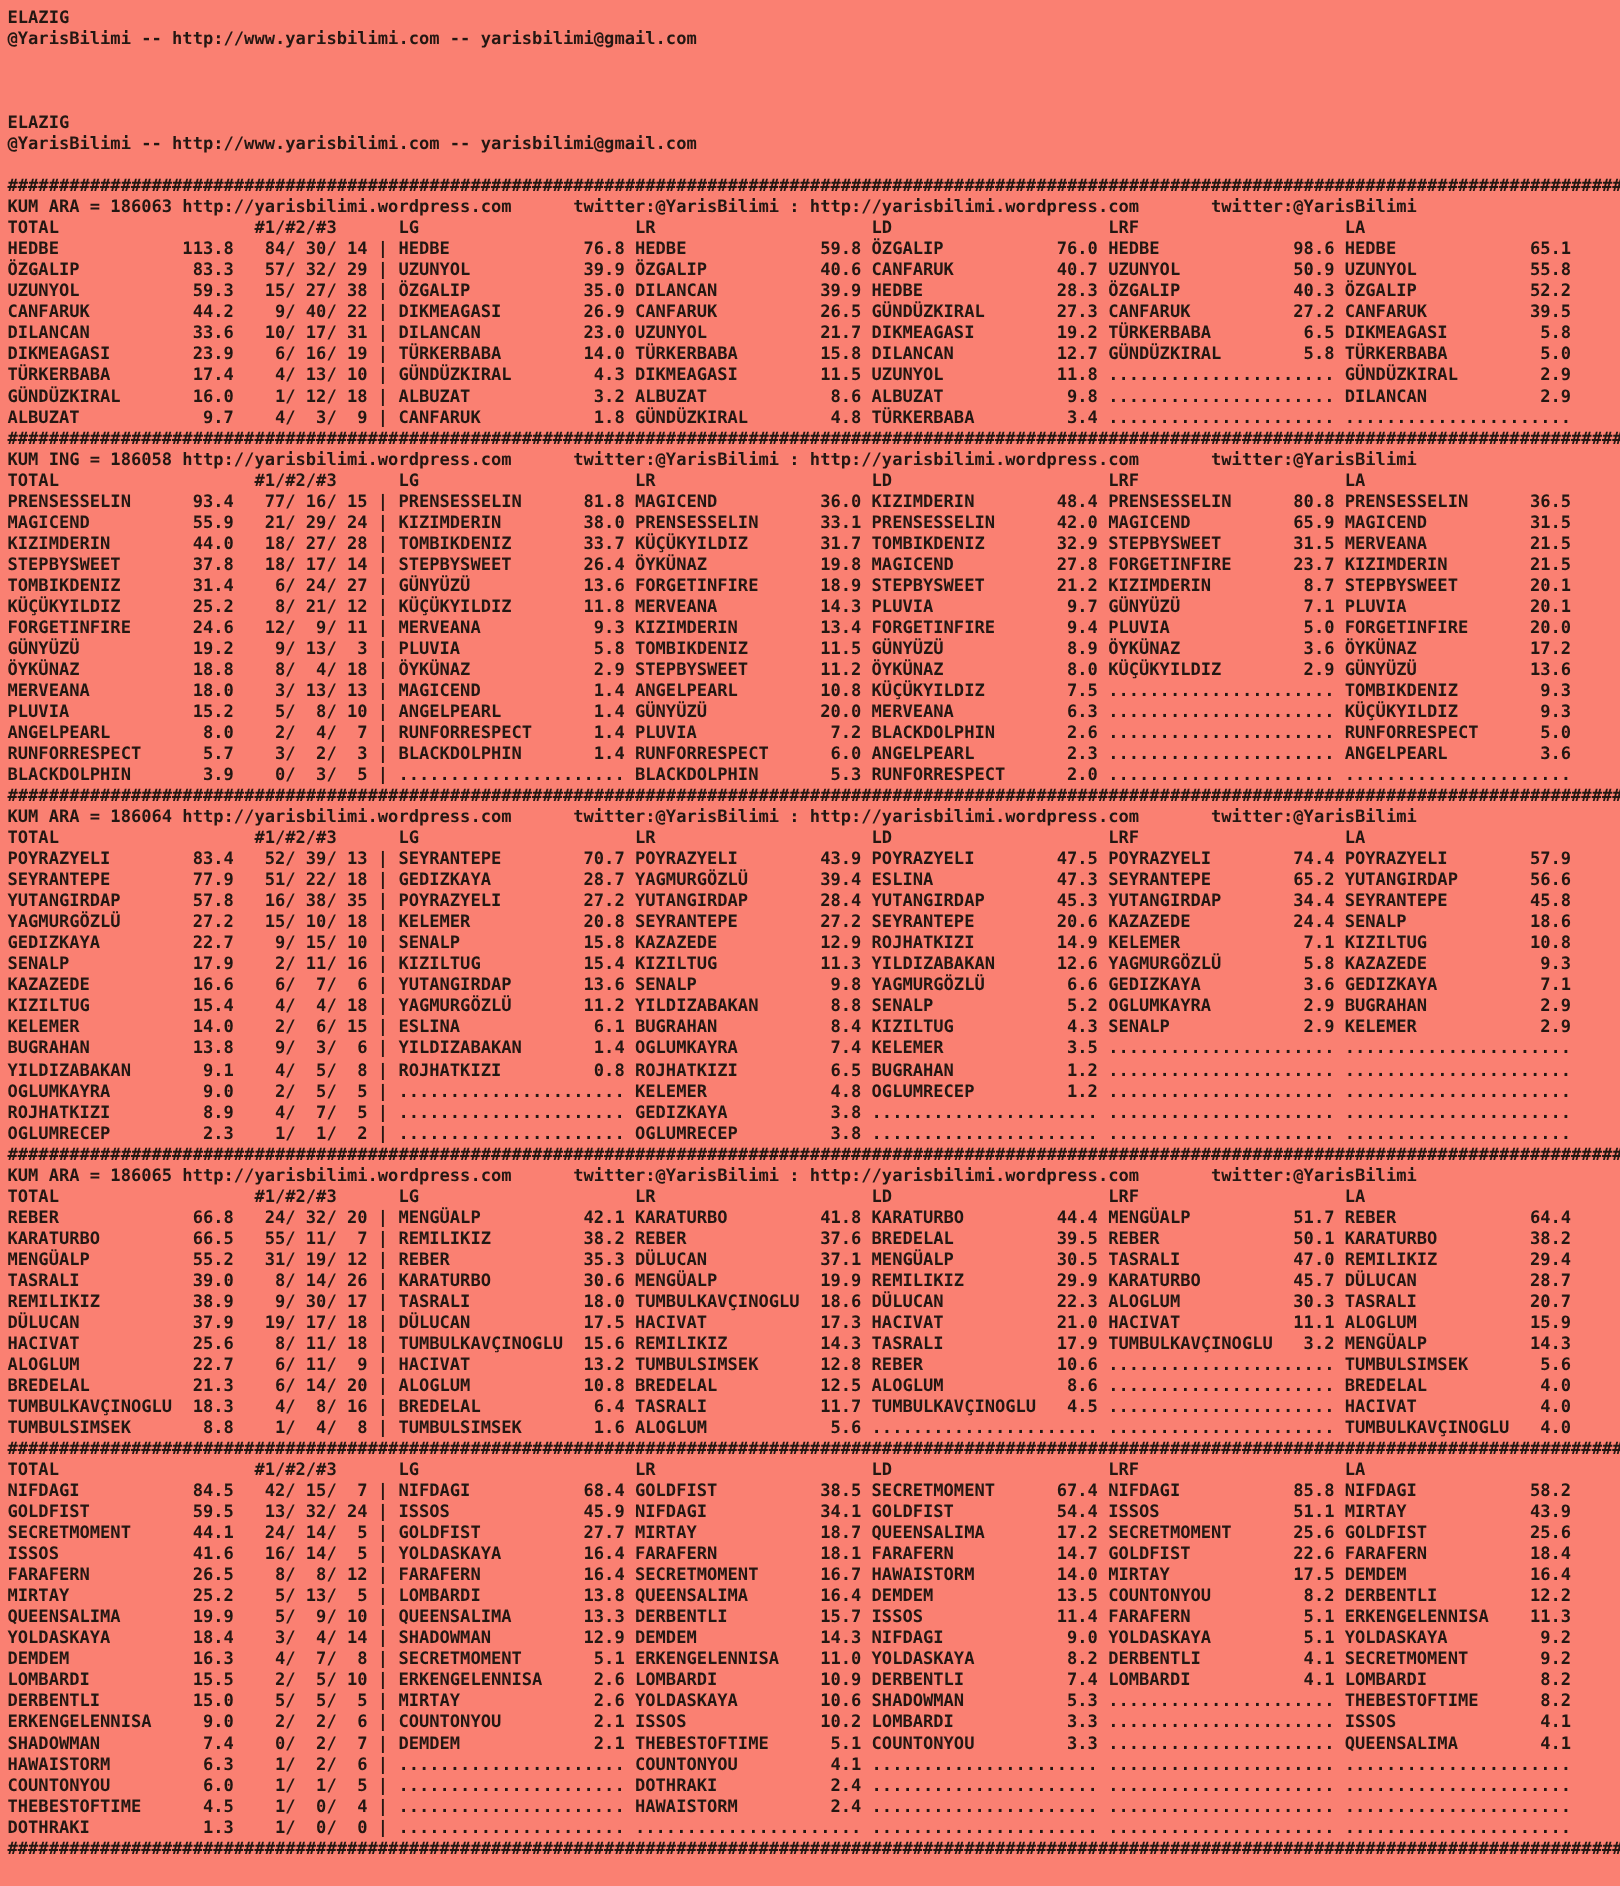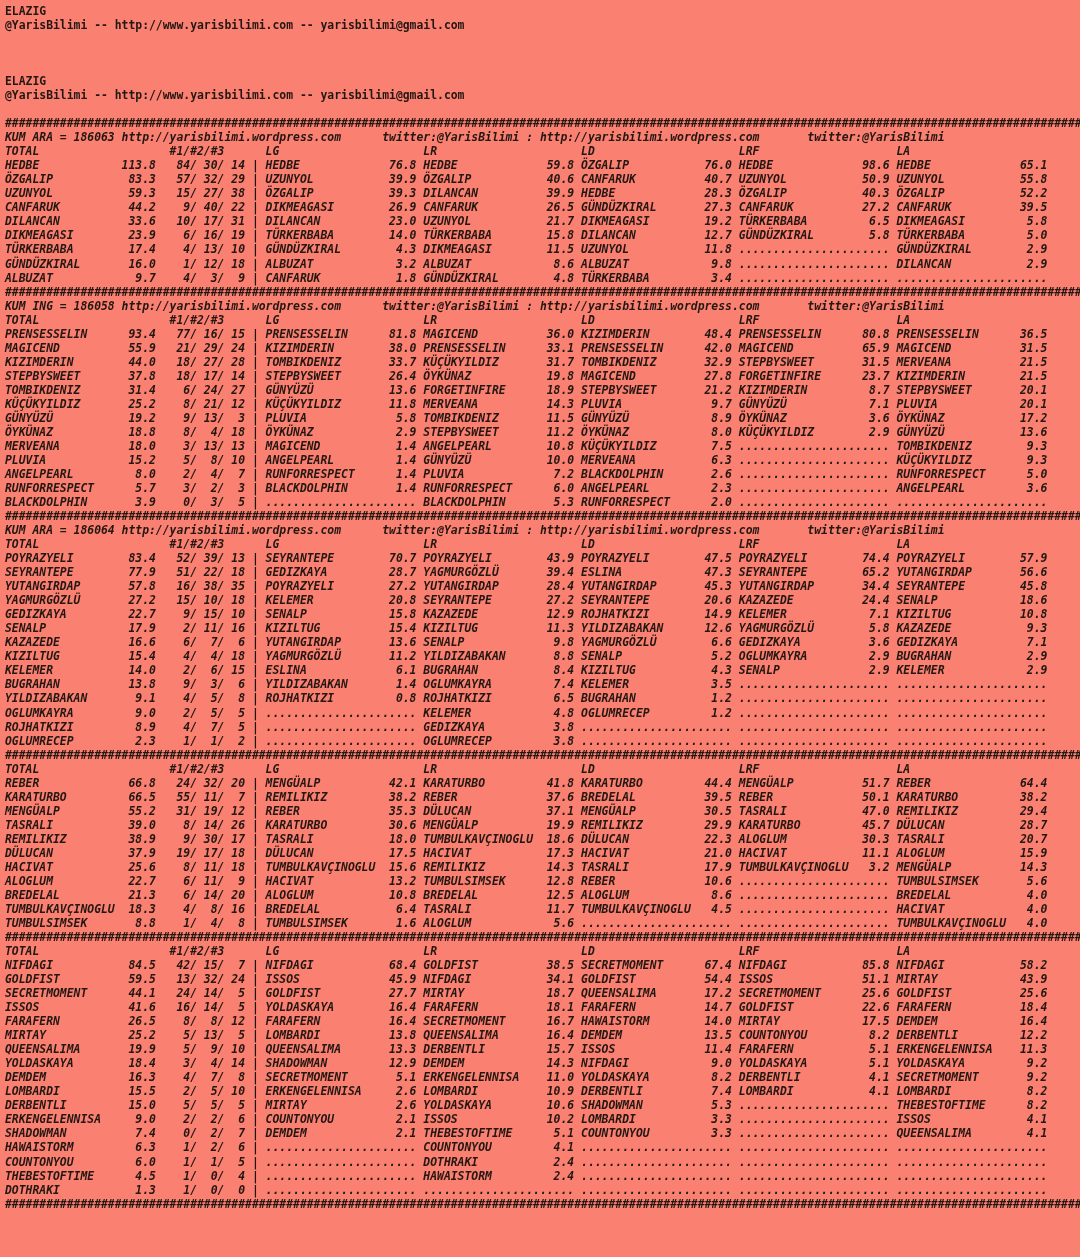--- a/index.html
+++ b/index.html
@@ -10,21 +10,21 @@
   #screen{
     position:relative;width:1080px;height:1257px;overflow:hidden;
     padding:4px 0 0 5px;box-sizing:border-box;
     font-family:"DejaVu Sans Mono","Liberation Mono",monospace;
     font-size:11.4px;font-weight:700;line-height:14.03px;
     color:#241712;
   }
   .ln{
     white-space:pre;min-height:14.03px;letter-spacing:0;
   }
-  .sec{display:block;font-style:italic;}
+  .sec{display:block;}
 </style>
 </head>
 <body>
 
 <div id="screen">
   <div>
     <div class="ln">ELAZIG</div>
     <div class="ln">@YarisBilimi -- http://www.yarisbilimi.com -- yarisbilimi@gmail.com</div>
     <div class="ln"></div>
     <div class="ln"></div>
@@ -33,42 +33,43 @@
     <div class="ln">@YarisBilimi -- http://www.yarisbilimi.com -- yarisbilimi@gmail.com</div>
     <div class="ln"></div>
   </div>
   <div id="report">
       <div class="ln">#############################################################################################################################################################</div>
       <div class="sec">
         <div class="ln">KUM ARA = 186063 http://yarisbilimi.wordpress.com      twitter:@YarisBilimi : http://yarisbilimi.wordpress.com       twitter:@YarisBilimi</div>
         <div class="ln">TOTAL                   #1/#2/#3      LG                     LR                     LD                     LRF                    LA</div>
         <div class="ln">HEDBE            113.8   84/ 30/ 14 | HEDBE             76.8 HEDBE             59.8 ÖZGALIP           76.0 HEDBE             98.6 HEDBE             65.1</div>
         <div class="ln">ÖZGALIP           83.3   57/ 32/ 29 | UZUNYOL           39.9 ÖZGALIP           40.6 CANFARUK          40.7 UZUNYOL           50.9 UZUNYOL           55.8</div>
-        <div class="ln">UZUNYOL           59.3   15/ 27/ 38 | ÖZGALIP           39.3 DILANCAN          39.9 HEDBE             28.3 ÖZGALIP           40.3 ÖZGALIP           52.2</div>
+        <div class="ln">UZUNYOL           59.3   15/ 27/ 38 | ÖZGALIP           35.0 DILANCAN          39.9 HEDBE             28.3 ÖZGALIP           40.3 ÖZGALIP           52.2</div>
         <div class="ln">CANFARUK          44.2    9/ 40/ 22 | DIKMEAGASI        26.9 CANFARUK          26.5 GÜNDÜZKIRAL       27.3 CANFARUK          27.2 CANFARUK          39.5</div>
         <div class="ln">DILANCAN          33.6   10/ 17/ 31 | DILANCAN          23.0 UZUNYOL           21.7 DIKMEAGASI        19.2 TÜRKERBABA         6.5 DIKMEAGASI         5.8</div>
         <div class="ln">DIKMEAGASI        23.9    6/ 16/ 19 | TÜRKERBABA        14.0 TÜRKERBABA        15.8 DILANCAN          12.7 GÜNDÜZKIRAL        5.8 TÜRKERBABA         5.0</div>
         <div class="ln">TÜRKERBABA        17.4    4/ 13/ 10 | GÜNDÜZKIRAL        4.3 DIKMEAGASI        11.5 UZUNYOL           11.8 ...................... GÜNDÜZKIRAL        2.9</div>
         <div class="ln">GÜNDÜZKIRAL       16.0    1/ 12/ 18 | ALBUZAT            3.2 ALBUZAT            8.6 ALBUZAT            9.8 ...................... DILANCAN           2.9</div>
         <div class="ln">ALBUZAT            9.7    4/  3/  9 | CANFARUK           1.8 GÜNDÜZKIRAL        4.8 TÜRKERBABA         3.4 ...................... ......................</div>
       </div>
       <div class="ln">#############################################################################################################################################################</div>
       <div class="sec">
         <div class="ln">KUM ING = 186058 http://yarisbilimi.wordpress.com      twitter:@YarisBilimi : http://yarisbilimi.wordpress.com       twitter:@YarisBilimi</div>
         <div class="ln">TOTAL                   #1/#2/#3      LG                     LR                     LD                     LRF                    LA</div>
         <div class="ln">PRENSESSELIN      93.4   77/ 16/ 15 | PRENSESSELIN      81.8 MAGICEND          36.0 KIZIMDERIN        48.4 PRENSESSELIN      80.8 PRENSESSELIN      36.5</div>
         <div class="ln">MAGICEND          55.9   21/ 29/ 24 | KIZIMDERIN        38.0 PRENSESSELIN      33.1 PRENSESSELIN      42.0 MAGICEND          65.9 MAGICEND          31.5</div>
         <div class="ln">KIZIMDERIN        44.0   18/ 27/ 28 | TOMBIKDENIZ       33.7 KÜÇÜKYILDIZ       31.7 TOMBIKDENIZ       32.9 STEPBYSWEET       31.5 MERVEANA          21.5</div>
         <div class="ln">STEPBYSWEET       37.8   18/ 17/ 14 | STEPBYSWEET       26.4 ÖYKÜNAZ           19.8 MAGICEND          27.8 FORGETINFIRE      23.7 KIZIMDERIN        21.5</div>
         <div class="ln">TOMBIKDENIZ       31.4    6/ 24/ 27 | GÜNYÜZÜ           13.6 FORGETINFIRE      18.9 STEPBYSWEET       21.2 KIZIMDERIN         8.7 STEPBYSWEET       20.1</div>
         <div class="ln">KÜÇÜKYILDIZ       25.2    8/ 21/ 12 | KÜÇÜKYILDIZ       11.8 MERVEANA          14.3 PLUVIA             9.7 GÜNYÜZÜ            7.1 PLUVIA            20.1</div>
+        <div class="ln">FORGETINFIRE      24.6   12/  9/ 11 | MERVEANA           9.3 KIZIMDERIN        13.4 FORGETINFIRE       9.4 PLUVIA             5.0 FORGETINFIRE      20.0</div>
         <div class="ln">GÜNYÜZÜ           19.2    9/ 13/  3 | PLUVIA             5.8 TOMBIKDENIZ       11.5 GÜNYÜZÜ            8.9 ÖYKÜNAZ            3.6 ÖYKÜNAZ           17.2</div>
         <div class="ln">ÖYKÜNAZ           18.8    8/  4/ 18 | ÖYKÜNAZ            2.9 STEPBYSWEET       11.2 ÖYKÜNAZ            8.0 KÜÇÜKYILDIZ        2.9 GÜNYÜZÜ           13.6</div>
         <div class="ln">MERVEANA          18.0    3/ 13/ 13 | MAGICEND           1.4 ANGELPEARL        10.8 KÜÇÜKYILDIZ        7.5 ...................... TOMBIKDENIZ        9.3</div>
-        <div class="ln">PLUVIA            15.2    5/  8/ 10 | ANGELPEARL         1.4 GÜNYÜZÜ           10.0 MERVEANA           6.3 ...................... KÜÇÜKYILDIZ        9.3</div>
+        <div class="ln">PLUVIA            15.2    5/  8/ 10 | ANGELPEARL         1.4 GÜNYÜZÜ           20.0 MERVEANA           6.3 ...................... KÜÇÜKYILDIZ        9.3</div>
         <div class="ln">ANGELPEARL         8.0    2/  4/  7 | RUNFORRESPECT      1.4 PLUVIA             7.2 BLACKDOLPHIN       2.6 ...................... RUNFORRESPECT      5.0</div>
         <div class="ln">RUNFORRESPECT      5.7    3/  2/  3 | BLACKDOLPHIN       1.4 RUNFORRESPECT      6.0 ANGELPEARL         2.3 ...................... ANGELPEARL         3.6</div>
         <div class="ln">BLACKDOLPHIN       3.9    0/  3/  5 | ...................... BLACKDOLPHIN       5.3 RUNFORRESPECT      2.0 ...................... ......................</div>
       </div>
       <div class="ln">#############################################################################################################################################################</div>
       <div class="sec">
         <div class="ln">KUM ARA = 186064 http://yarisbilimi.wordpress.com      twitter:@YarisBilimi : http://yarisbilimi.wordpress.com       twitter:@YarisBilimi</div>
         <div class="ln">TOTAL                   #1/#2/#3      LG                     LR                     LD                     LRF                    LA</div>
         <div class="ln">POYRAZYELI        83.4   52/ 39/ 13 | SEYRANTEPE        70.7 POYRAZYELI        43.9 POYRAZYELI        47.5 POYRAZYELI        74.4 POYRAZYELI        57.9</div>
         <div class="ln">SEYRANTEPE        77.9   51/ 22/ 18 | GEDIZKAYA         28.7 YAGMURGÖZLÜ       39.4 ESLINA            47.3 SEYRANTEPE        65.2 YUTANGIRDAP       56.6</div>
@@ -80,20 +81,21 @@
         <div class="ln">KIZILTUG          15.4    4/  4/ 18 | YAGMURGÖZLÜ       11.2 YILDIZABAKAN       8.8 SENALP             5.2 OGLUMKAYRA         2.9 BUGRAHAN           2.9</div>
         <div class="ln">KELEMER           14.0    2/  6/ 15 | ESLINA             6.1 BUGRAHAN           8.4 KIZILTUG           4.3 SENALP             2.9 KELEMER            2.9</div>
         <div class="ln">BUGRAHAN          13.8    9/  3/  6 | YILDIZABAKAN       1.4 OGLUMKAYRA         7.4 KELEMER            3.5 ...................... ......................</div>
         <div class="ln">YILDIZABAKAN       9.1    4/  5/  8 | ROJHATKIZI         0.8 ROJHATKIZI         6.5 BUGRAHAN           1.2 ...................... ......................</div>
         <div class="ln">OGLUMKAYRA         9.0    2/  5/  5 | ...................... KELEMER            4.8 OGLUMRECEP         1.2 ...................... ......................</div>
         <div class="ln">ROJHATKIZI         8.9    4/  7/  5 | ...................... GEDIZKAYA          3.8 ...................... ...................... ......................</div>
         <div class="ln">OGLUMRECEP         2.3    1/  1/  2 | ...................... OGLUMRECEP         3.8 ...................... ...................... ......................</div>
       </div>
       <div class="ln">#############################################################################################################################################################</div>
       <div class="sec">
+        <div class="ln">KUM ARA = 186065 http://yarisbilimi.wordpress.com      twitter:@YarisBilimi : http://yarisbilimi.wordpress.com       twitter:@YarisBilimi</div>
         <div class="ln">TOTAL                   #1/#2/#3      LG                     LR                     LD                     LRF                    LA</div>
         <div class="ln">REBER             66.8   24/ 32/ 20 | MENGÜALP          42.1 KARATURBO         41.8 KARATURBO         44.4 MENGÜALP          51.7 REBER             64.4</div>
         <div class="ln">KARATURBO         66.5   55/ 11/  7 | REMILIKIZ         38.2 REBER             37.6 BREDELAL          39.5 REBER             50.1 KARATURBO         38.2</div>
         <div class="ln">MENGÜALP          55.2   31/ 19/ 12 | REBER             35.3 DÜLUCAN           37.1 MENGÜALP          30.5 TASRALI           47.0 REMILIKIZ         29.4</div>
         <div class="ln">TASRALI           39.0    8/ 14/ 26 | KARATURBO         30.6 MENGÜALP          19.9 REMILIKIZ         29.9 KARATURBO         45.7 DÜLUCAN           28.7</div>
         <div class="ln">REMILIKIZ         38.9    9/ 30/ 17 | TASRALI           18.0 TUMBULKAVÇINOGLU  18.6 DÜLUCAN           22.3 ALOGLUM           30.3 TASRALI           20.7</div>
         <div class="ln">DÜLUCAN           37.9   19/ 17/ 18 | DÜLUCAN           17.5 HACIVAT           17.3 HACIVAT           21.0 HACIVAT           11.1 ALOGLUM           15.9</div>
         <div class="ln">HACIVAT           25.6    8/ 11/ 18 | TUMBULKAVÇINOGLU  15.6 REMILIKIZ         14.3 TASRALI           17.9 TUMBULKAVÇINOGLU   3.2 MENGÜALP          14.3</div>
         <div class="ln">ALOGLUM           22.7    6/ 11/  9 | HACIVAT           13.2 TUMBULSIMSEK      12.8 REBER             10.6 ...................... TUMBULSIMSEK       5.6</div>
         <div class="ln">BREDELAL          21.3    6/ 14/ 20 | ALOGLUM           10.8 BREDELAL          12.5 ALOGLUM            8.6 ...................... BREDELAL           4.0</div>

